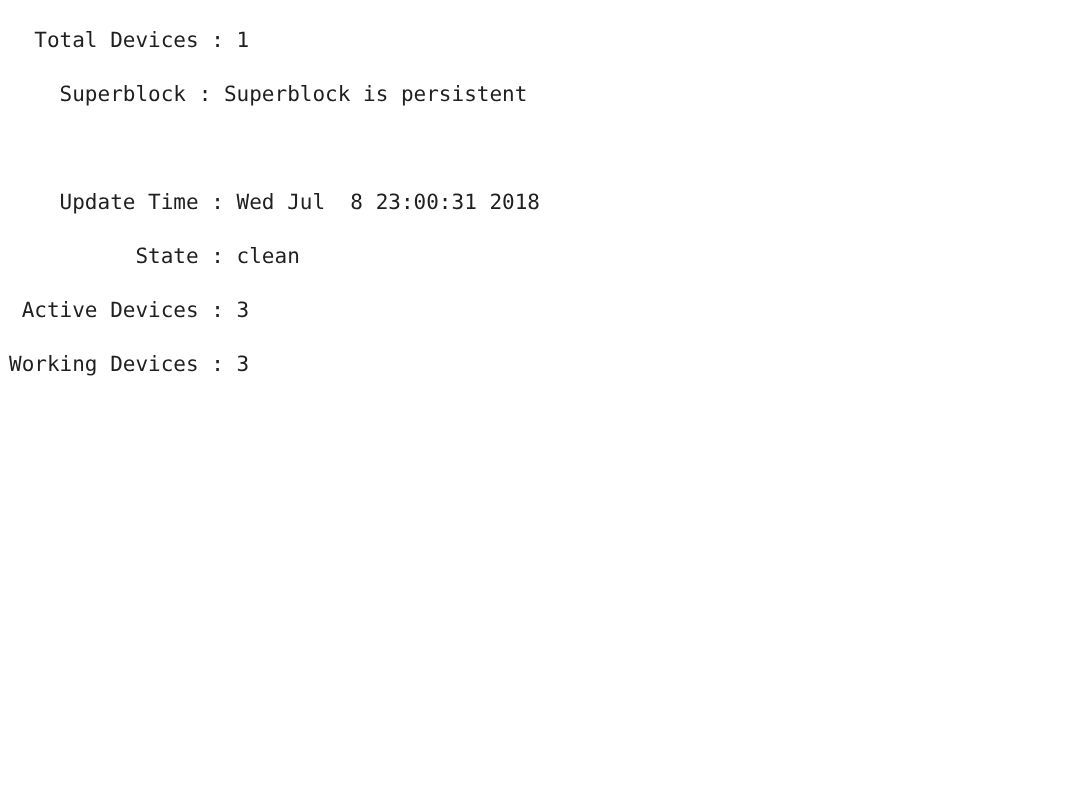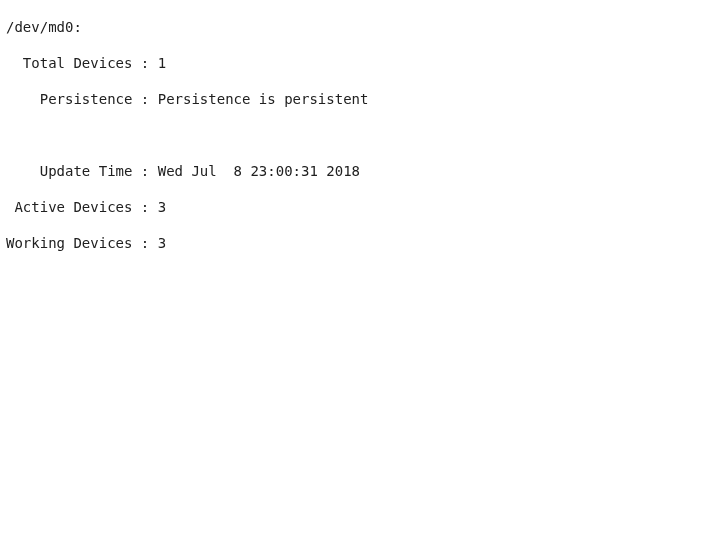--- a/index.html
+++ b/index.html
@@ -17,25 +17,25 @@
   }
   .terminal {
     padding: 0 6px 0 6px;
     white-space: pre;
   }
 </style>
 </head>
 <body>
 
 <div class="terminal">
-<div>/dev/md0:</div>
 <div>  Total Devices : 1</div>
-<div>    Persistence : Persistence is persistent</div>
+<div>    Superblock : Superblock is persistent</div>
 <div>&nbsp;</div>
 <div>    Update Time : Wed Jul  8 23:00:31 2018</div>
+<div>          State : clean</div>
 <div> Active Devices : 3</div>
 <div>Working Devices : 3</div>
 
 
 
 
 
 
 
 

